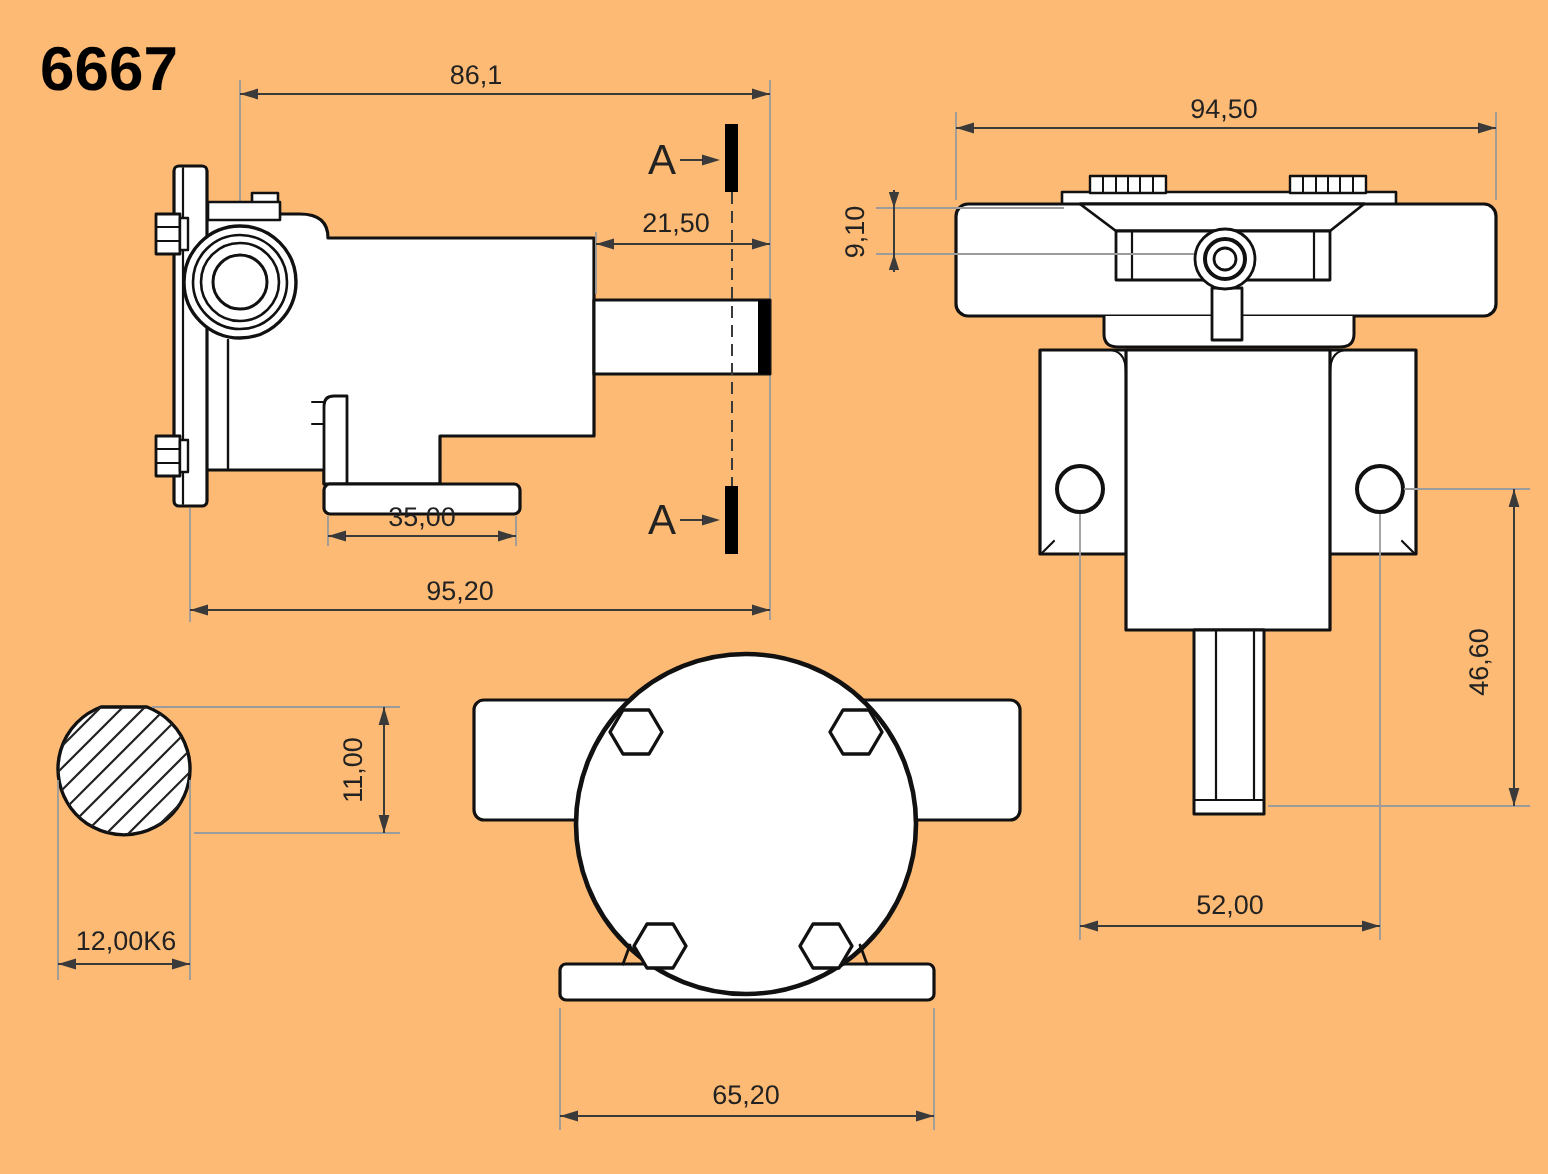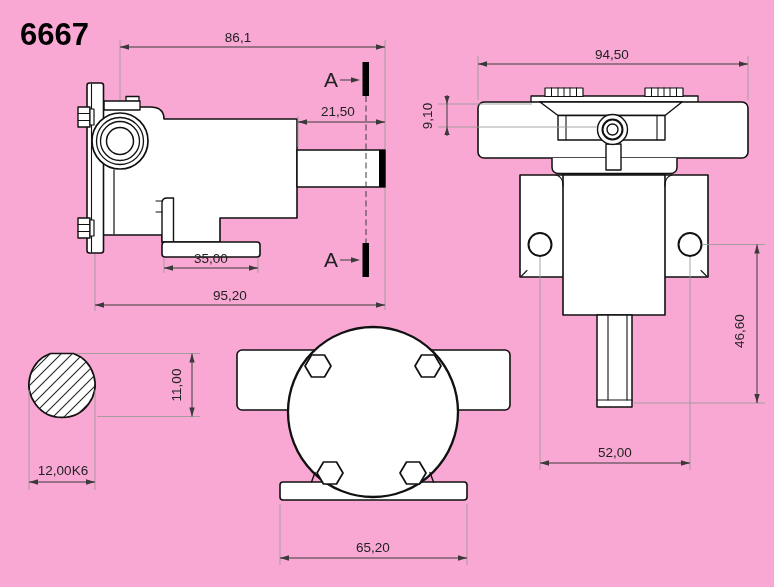--- a/index.html
+++ b/index.html
@@ -1,19 +1,19 @@
 <!DOCTYPE html>
 <html><head>
 <meta charset="utf-8">
 <style>
   html,body{margin:0;padding:0;background:#ffffff;}
   .canvas{
     position:relative;
     width:774px;height:587px;
-    background:#f9a8d4;
+    background:#fdba74;
     font-family:"Liberation Sans", sans-serif;
     overflow:hidden;
   }
   svg{display:block;}
   text{font-family:"Liberation Sans", sans-serif; fill:#222;}
   .dimtxt{font-size:13.5px;}
   .sectxt{font-size:21px;}
   .title{font-size:31px;font-weight:bold;fill:#000;}
   .part{stroke:#111;fill:none;stroke-linejoin:round;stroke-linecap:round;}
   .partf{stroke:#111;fill:#fff;stroke-linejoin:round;}

